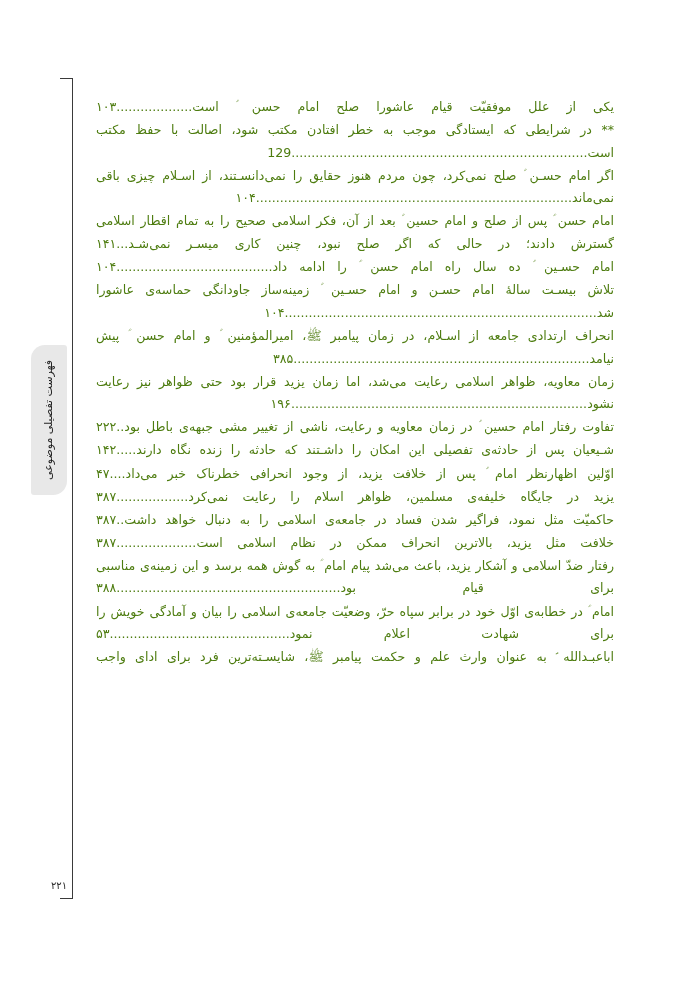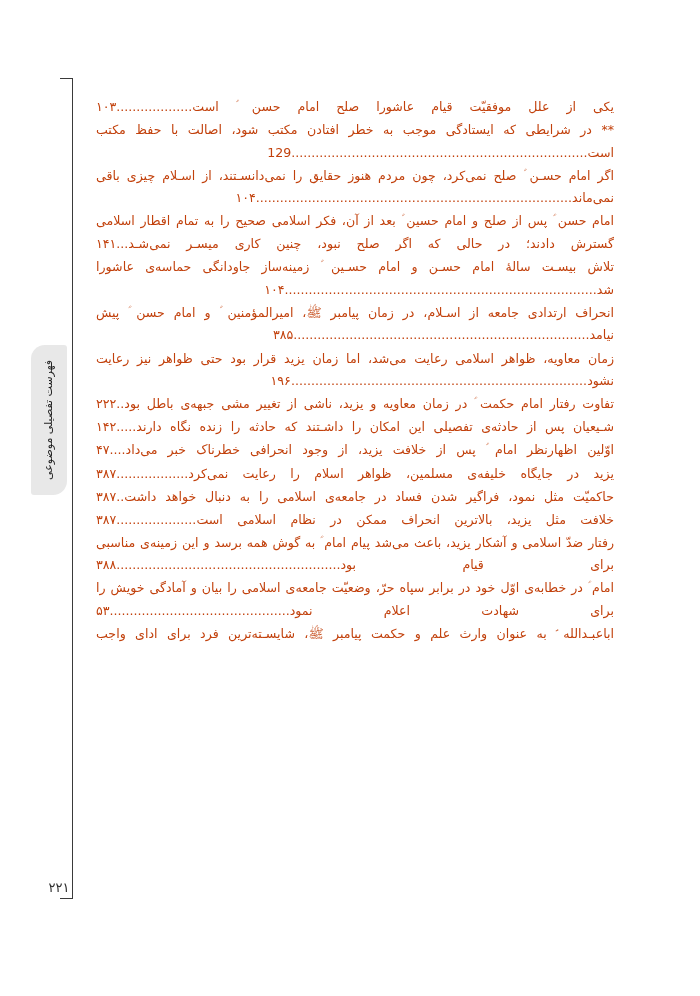--- a/index.html
+++ b/index.html
@@ -42,21 +42,21 @@
     background: #3a3a3a;
   }
 
   
   .folio {
     position: absolute;
     left: 36px;
     top: 880px;
     width: 46px;
     text-align: center;
-    font-size: 13px;
+    font-size: 10px;
     color: #2b2b2b;
     letter-spacing: 1px;
   }
 
   
   .side-tab {
     position: absolute;
     left: -24px;
     top: 400px;
     width: 150px;
@@ -90,21 +90,21 @@
   .index-col {
     position: absolute;
     right: 86px;
     left: 96px;
     top: 96px;
     direction: rtl;
     text-align: justify;
     text-align-last: justify;
     font-size: 12.6px;
     line-height: 22.6px;
-    color: #c2410c;
+    color: #4d7c0f;
   }
   .entry {
     margin: 0 0 0.5px 0;
     padding: 0;
     text-align: justify;
     text-align-last: justify;
   }
   .entry .txt {
     
   }
@@ -129,24 +129,25 @@
     <div class="tab-label">فهرست تفصیلی موضوعی</div>
   </div>
 
   <div class="folio">۲۲۱</div>
 
   <div class="index-col">
     <p class="entry"><span class="txt">یکی از علل موفقیّت قیام عاشورا صلح امام حسن ؑ است</span><span class="dots">...................</span><span class="pg">۱۰۳</span></p>
     <p class="entry"><span class="txt">** در شرایطی که ایستادگی موجب به خطر افتادن مکتب شود، اصالت با حفظ مکتب است</span><span class="dots">..........................................................................</span><span class="pg">129</span></p>
     <p class="entry"><span class="txt">اگر امام حسـن ؑ صلح نمی‌کرد، چون مردم هنوز حقایق را نمی‌دانسـتند، از اسـلام چیزی باقی نمی‌ماند</span><span class="dots">...............................................................................</span><span class="pg">۱۰۴</span></p>
     <p class="entry"><span class="txt">امام حسن ؑ پس از صلح و امام حسین ؑ بعد از آن، فکر اسلامی صحیح را به تمام اقطار اسلامی گسترش دادند؛ در حالی که اگر صلح نبود، چنین کاری میسـر نمی‌شـد</span><span class="dots">...</span><span class="pg">۱۴۱</span></p>
+    <p class="entry"><span class="txt">امام حسـین ؑ ده سال راه امام حسن ؑ را ادامه داد</span><span class="dots">.......................................</span><span class="pg">۱۰۴</span></p>
     <p class="entry"><span class="txt">تلاش بیسـت سالهٔ امام حسـن و امام حسـین ؑ زمینه‌ساز جاودانگی حماسه‌ی عاشورا شد</span><span class="dots">..............................................................................</span><span class="pg">۱۰۴</span></p>
     <p class="entry"><span class="txt">انحراف ارتدادی جامعه از اسـلام، در زمان پیامبر ﷺ، امیرالمؤمنین ؑ و امام حسن ؑ پیش نیامد</span><span class="dots">..........................................................................</span><span class="pg">۳۸۵</span></p>
     <p class="entry"><span class="txt">زمان معاویه، ظواهر اسلامی رعایت می‌شد، اما زمان یزید قرار بود حتی ظواهر نیز رعایت نشود</span><span class="dots">..........................................................................</span><span class="pg">۱۹۶</span></p>
-    <p class="entry"><span class="txt">تفاوت رفتار امام حکمت ؑ در زمان معاویه و یزید، ناشی از تغییر مشی جبهه‌ی باطل بود</span><span class="dots">..</span><span class="pg">۲۲۲</span></p>
+    <p class="entry"><span class="txt">تفاوت رفتار امام حسین ؑ در زمان معاویه و رعایت، ناشی از تغییر مشی جبهه‌ی باطل بود</span><span class="dots">..</span><span class="pg">۲۲۲</span></p>
     <p class="entry"><span class="txt">شـیعیان پس از حادثه‌ی تفصیلی این امکان را داشـتند که حادثه را زنده نگاه دارند</span><span class="dots">.....</span><span class="pg">۱۴۲</span></p>
     <p class="entry"><span class="txt">اوّلین اظهارنظر امام ؑ پس از خلافت یزید، از وجود انحرافی خطرناک خبر می‌داد</span><span class="dots">....</span><span class="pg">۴۷</span></p>
     <p class="entry"><span class="txt">یزید در جایگاه خلیفه‌ی مسلمین، ظواهر اسلام را رعایت نمی‌کرد</span><span class="dots">..................</span><span class="pg">۳۸۷</span></p>
     <p class="entry"><span class="txt">حاکمیّت مثل نمود، فراگیر شدن فساد در جامعه‌ی اسلامی را به دنبال خواهد داشت</span><span class="dots">..</span><span class="pg">۳۸۷</span></p>
     <p class="entry"><span class="txt">خلافت مثل یزید، بالاترین انحراف ممکن در نظام اسلامی است</span><span class="dots">....................</span><span class="pg">۳۸۷</span></p>
     <p class="entry"><span class="txt">رفتار ضدّ اسلامی و آشکار یزید، باعث می‌شد پیام امام ؑ به گوش همه برسد و این زمینه‌ی مناسبی برای قیام بود</span><span class="dots">........................................................</span><span class="pg">۳۸۸</span></p>
     <p class="entry"><span class="txt">امام ؑ در خطابه‌ی اوّل خود در برابر سپاه حرّ، وضعیّت جامعه‌ی اسلامی را بیان و آمادگی خویش را برای شهادت اعلام نمود</span><span class="dots">.............................................</span><span class="pg">۵۳</span></p>
     <p class="entry"><span class="txt">اباعبـدالله ؑ به عنوان وارث علم و حکمت پیامبر ﷺ، شایسـته‌ترین فرد برای ادای واجب</span><span class="dots"></span><span class="pg"></span></p>
   </div>
 

